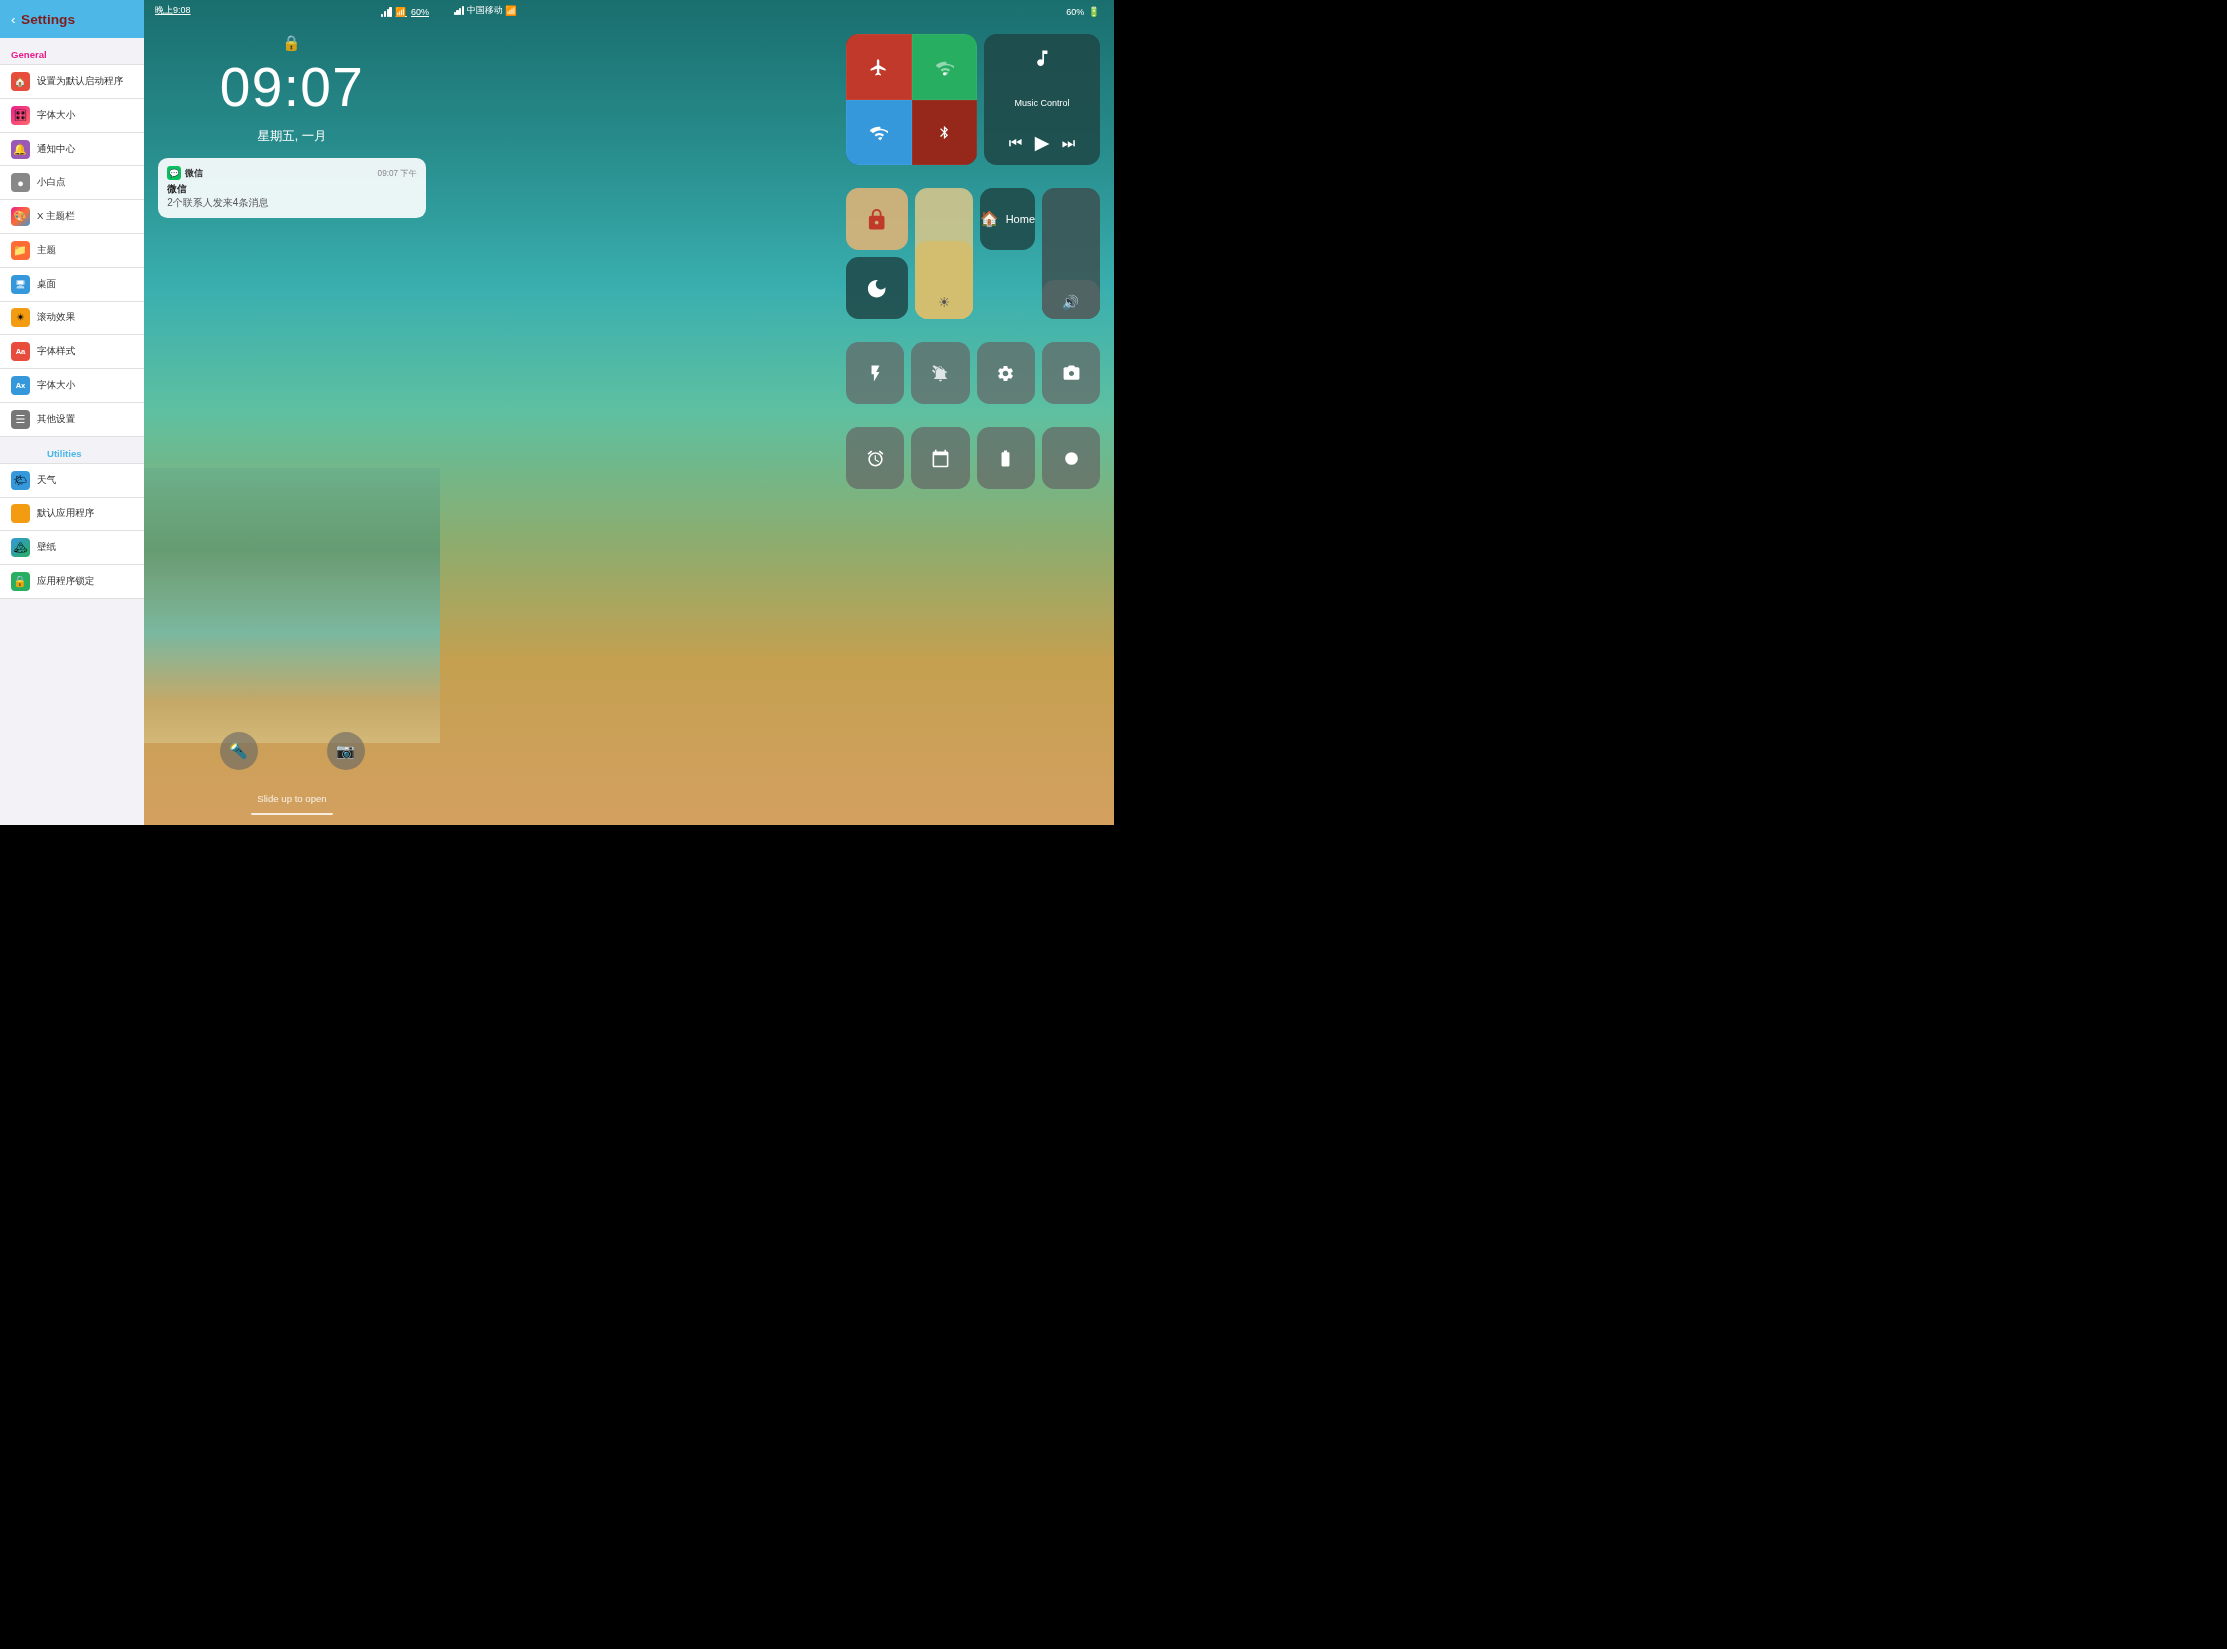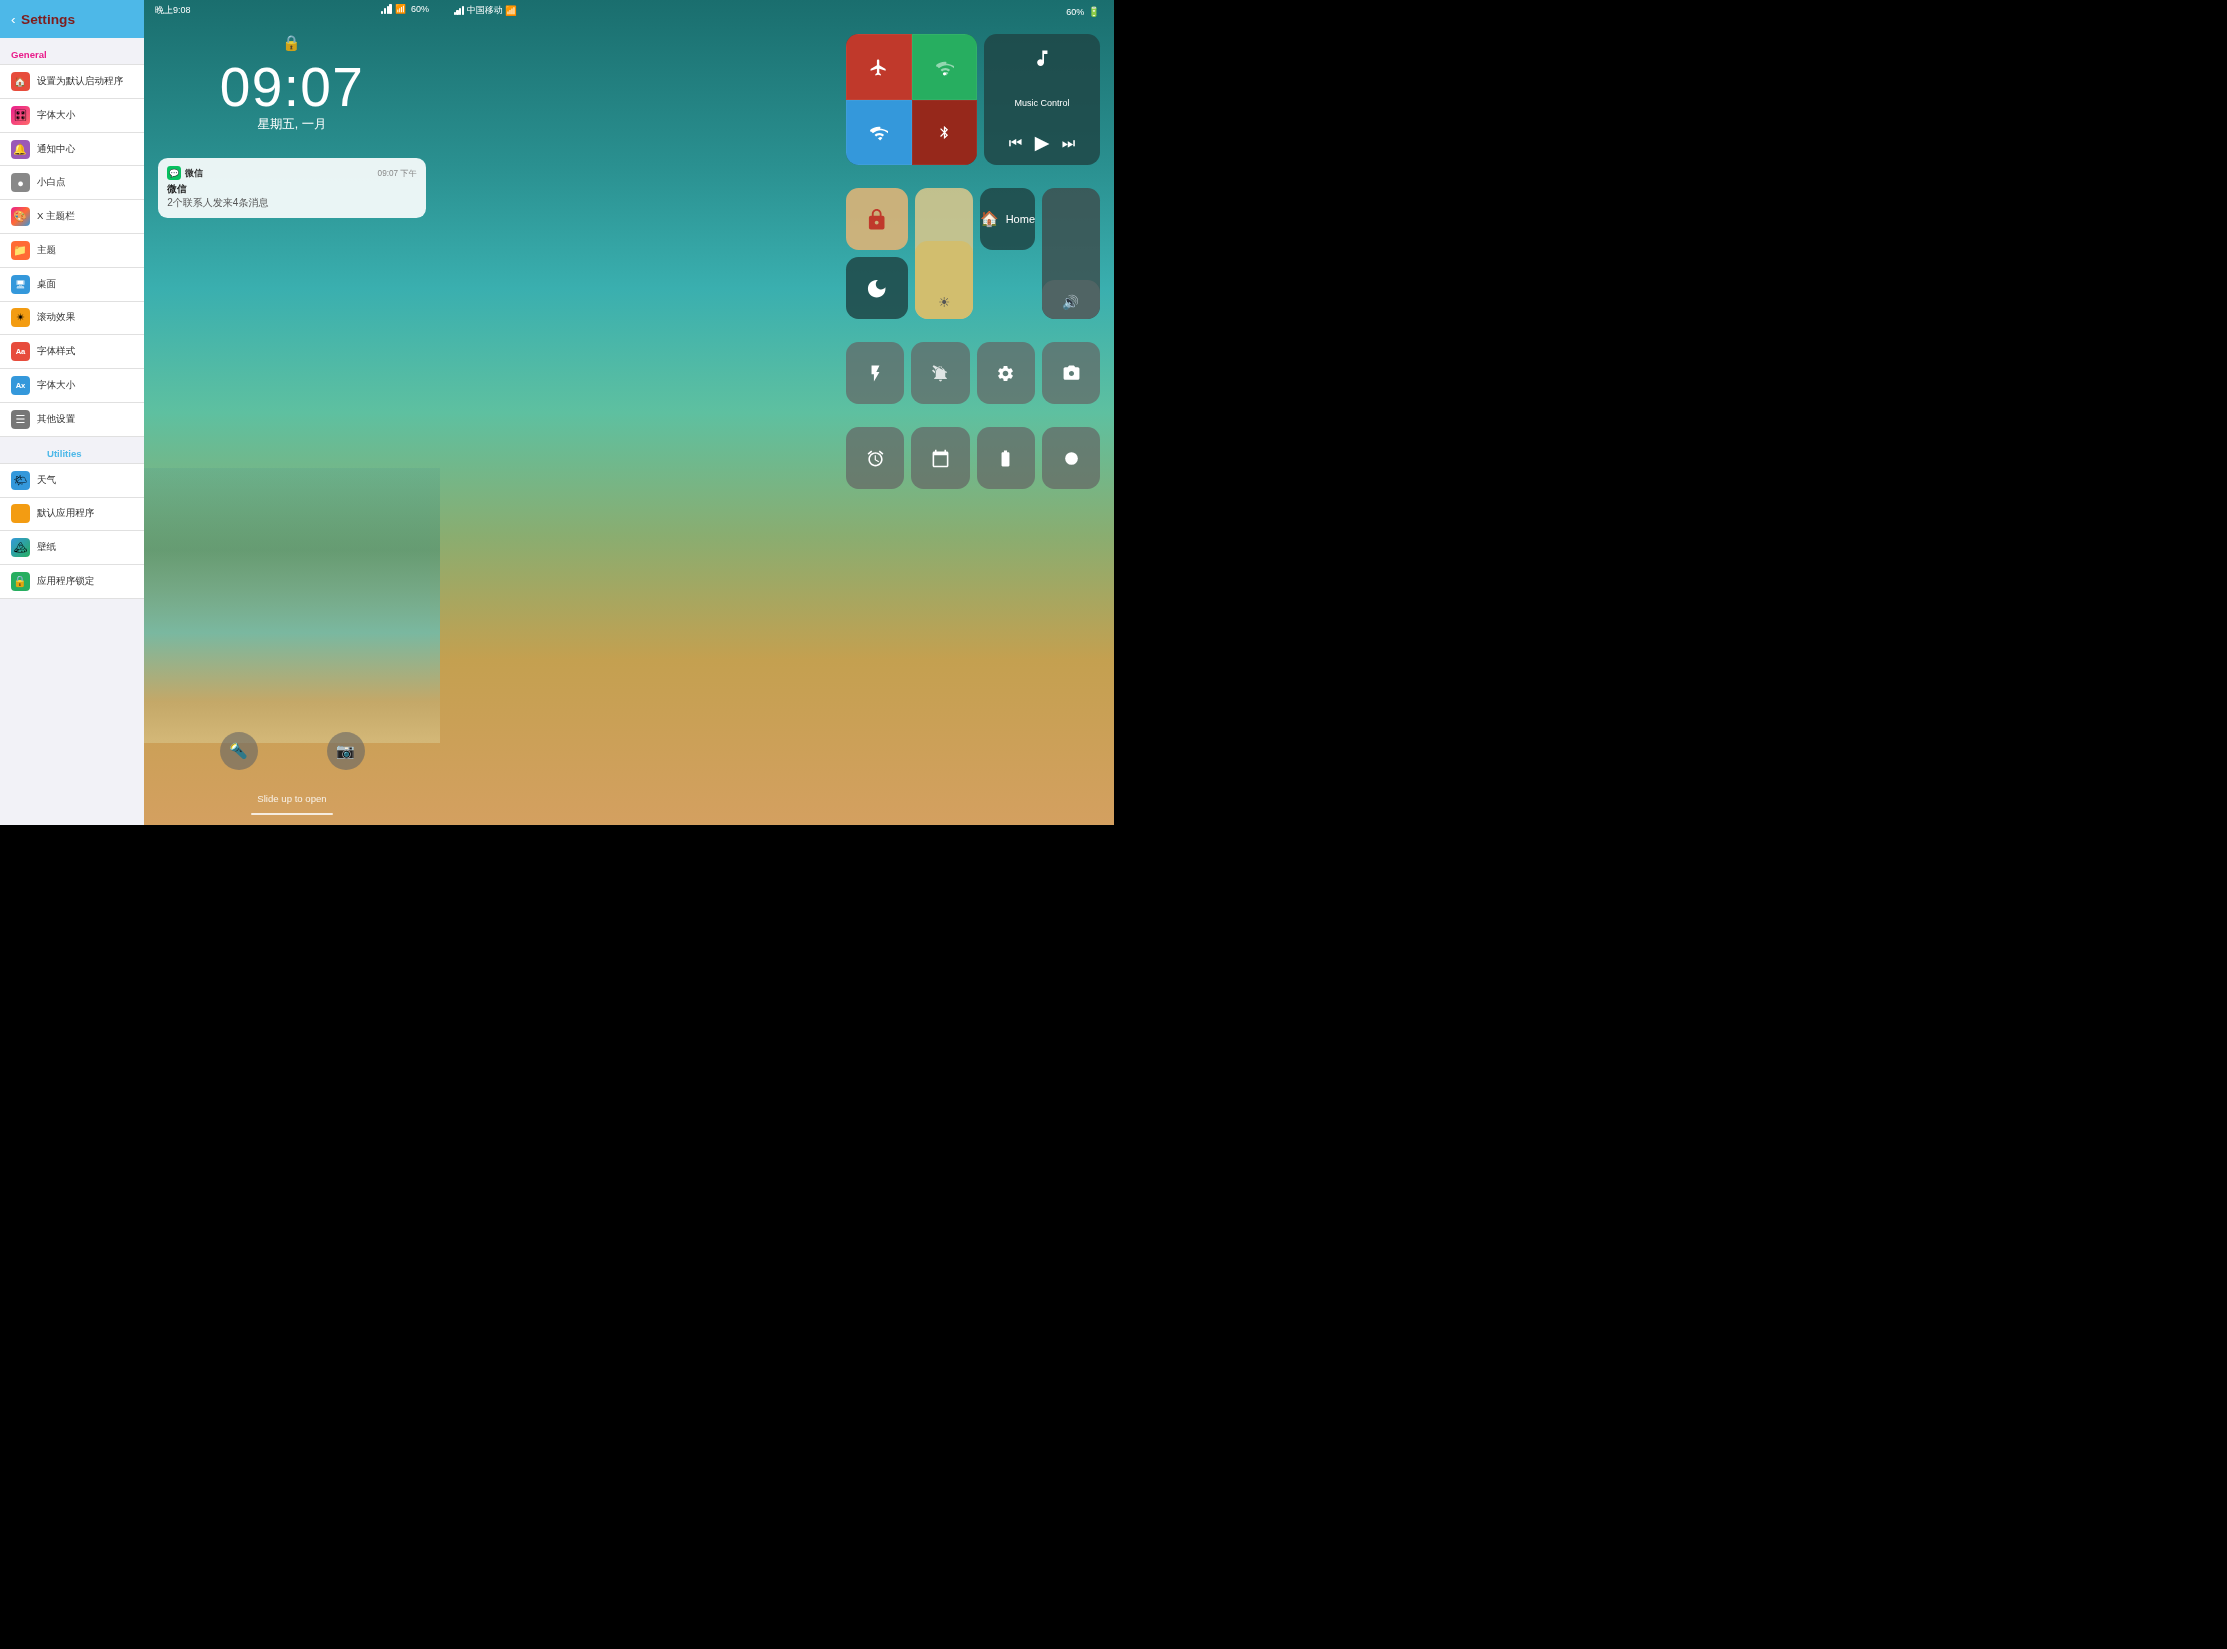--- a/index.html
+++ b/index.html
@@ -91,24 +91,25 @@
       height: 825px;
       position: relative;
       flex-shrink: 0;
       overflow: hidden;
       background: linear-gradient(180deg, #1a6e6e 0%, #2a9090 20%, #3aafaf 35%, #5ec0a0 50%, #8aad70 65%, #c4a050 80%, #d4a060 100%);
     }
 
     .lock-status-bar {
       display: flex;
       justify-content: space-between;
-      align-items: flex-start;
+      align-items: flex-end;
       padding: 4.1px 11px;
       color: white;
       font-size: 9px;
+      text-decoration: underline;
     }
 
     .lock-lock-icon {
       position: absolute;
       top: 34px;
       left: 50%;
       transform: translateX(-50%);
       color: white;
       font-size: 15px;
       opacity: 0.9;
@@ -120,21 +121,21 @@
       left: 50%;
       transform: translateX(-50%);
       color: white;
       font-size: 55px;
       font-weight: 200;
       letter-spacing: 1.4px;
     }
 
     .lock-date {
       position: absolute;
-      top: 116px;
+      top: 128px;
       left: 50%;
       transform: translateX(-50%);
       color: white;
       font-size: 12.4px;
       white-space: nowrap;
     }
 
     .lock-notification {
       position: absolute;
       top: 158px;

